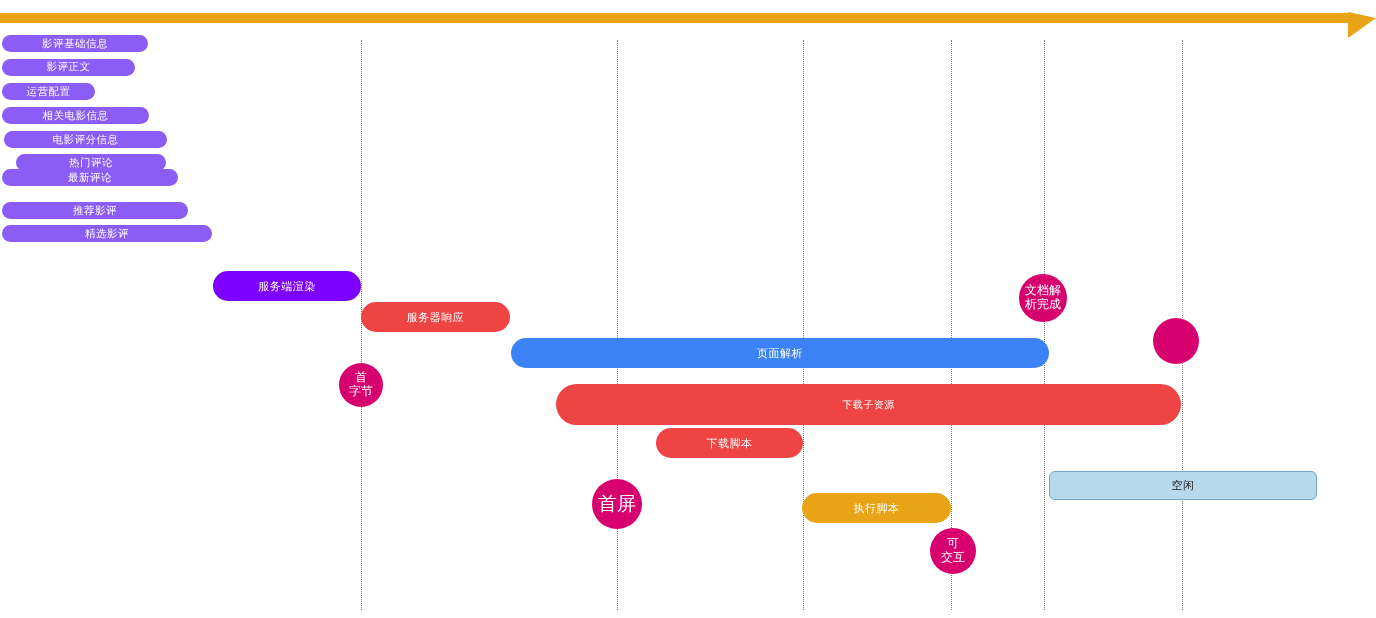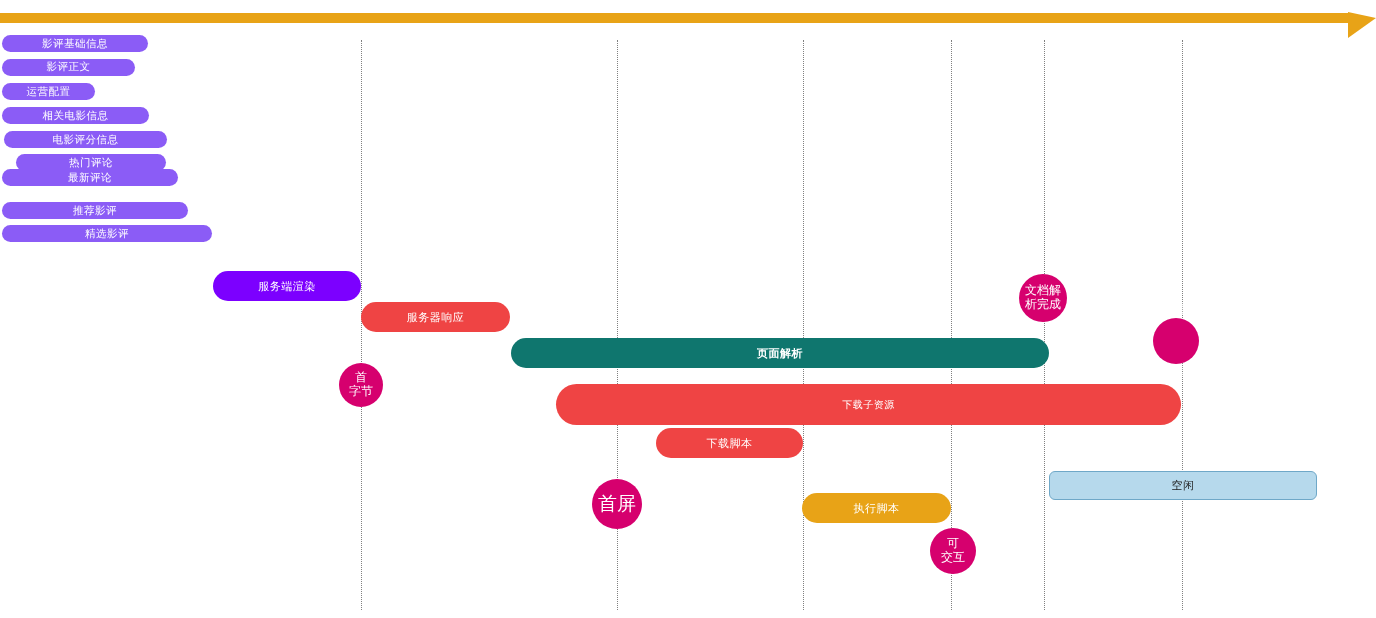--- a/index.html
+++ b/index.html
@@ -52,21 +52,21 @@
     white-space: nowrap;
     letter-spacing: 0.5px;
   }
   .bar.gray {
     background: #8b5cf6;
     height: 17px;
     font-size: 10.5px;
   }
   .bar.purple  { background: #7C00FF; }
   .bar.blue    { background: #ef4444; }
-  .bar.green   { background: #0f766e; font-weight: bold; }
+  .bar.green   { background: #3b82f6; }
   .bar.orange  { background: #E8A317; margin-top: 37px; }
   .bar.idle {
     background: #B6D9EC;
     border: 1px solid #6FA8C8;
     color: #1a1a1a;
     border-radius: 6px;
   }
 
   
   .milestone {

